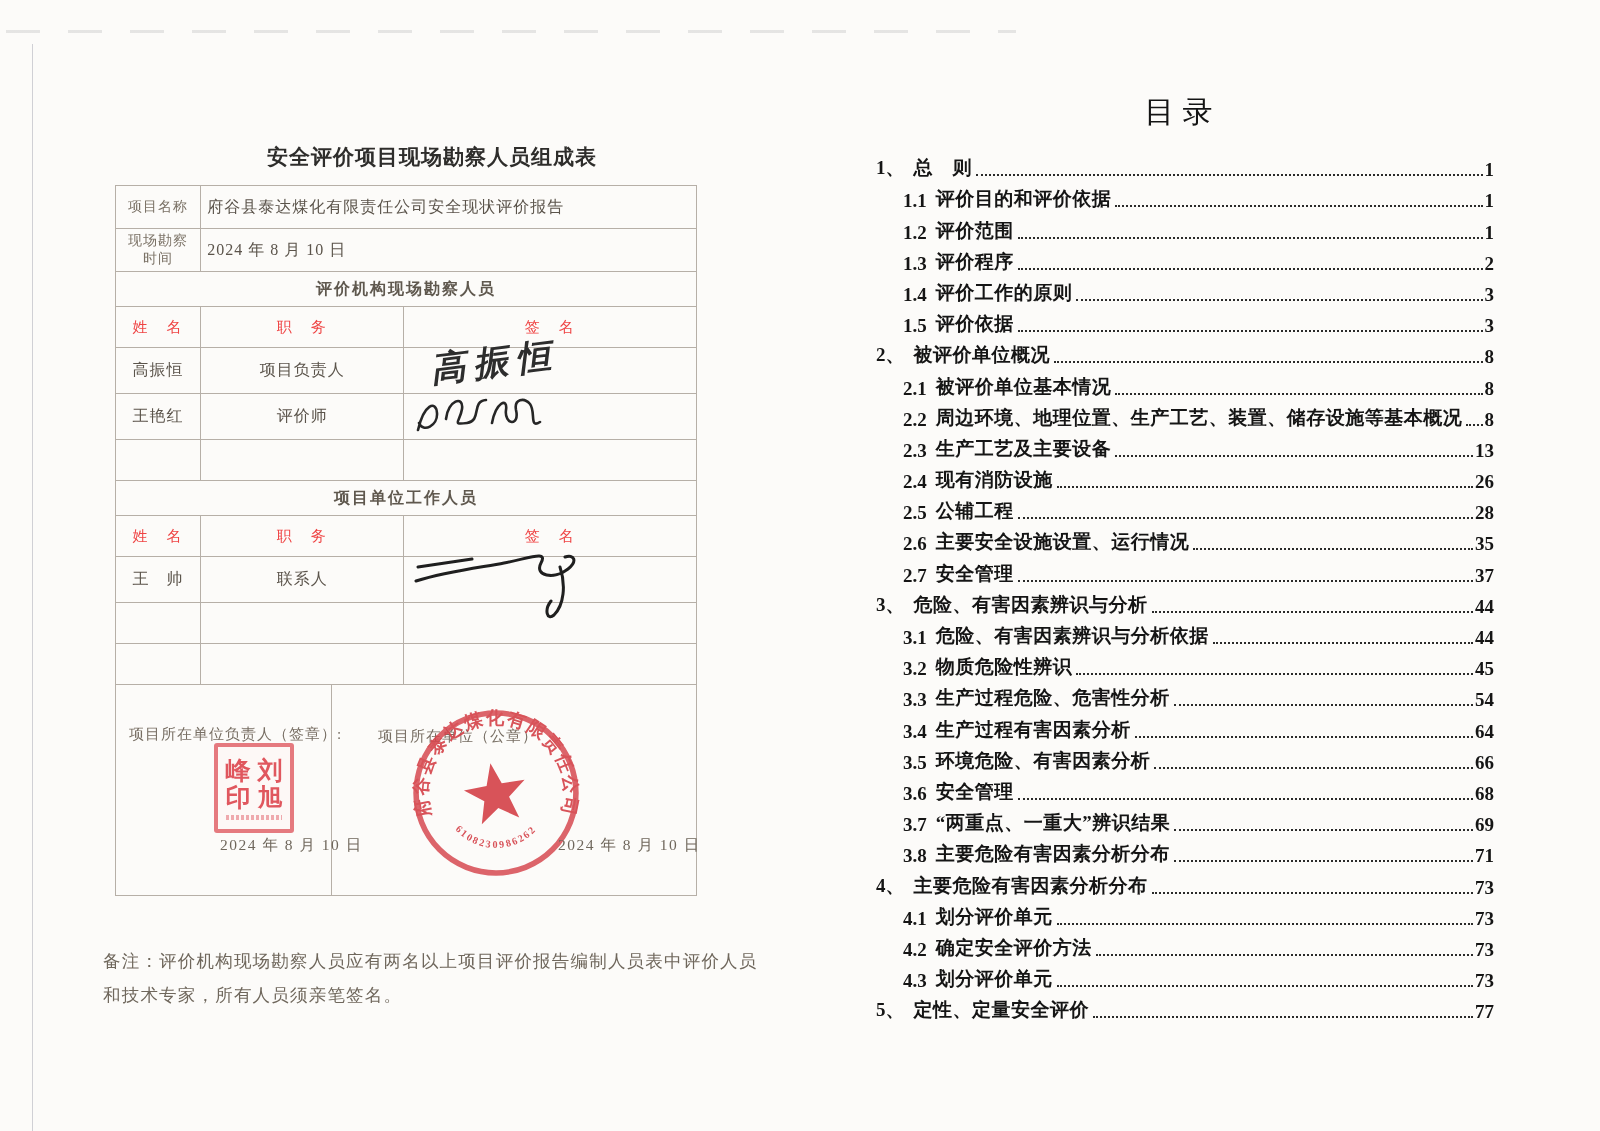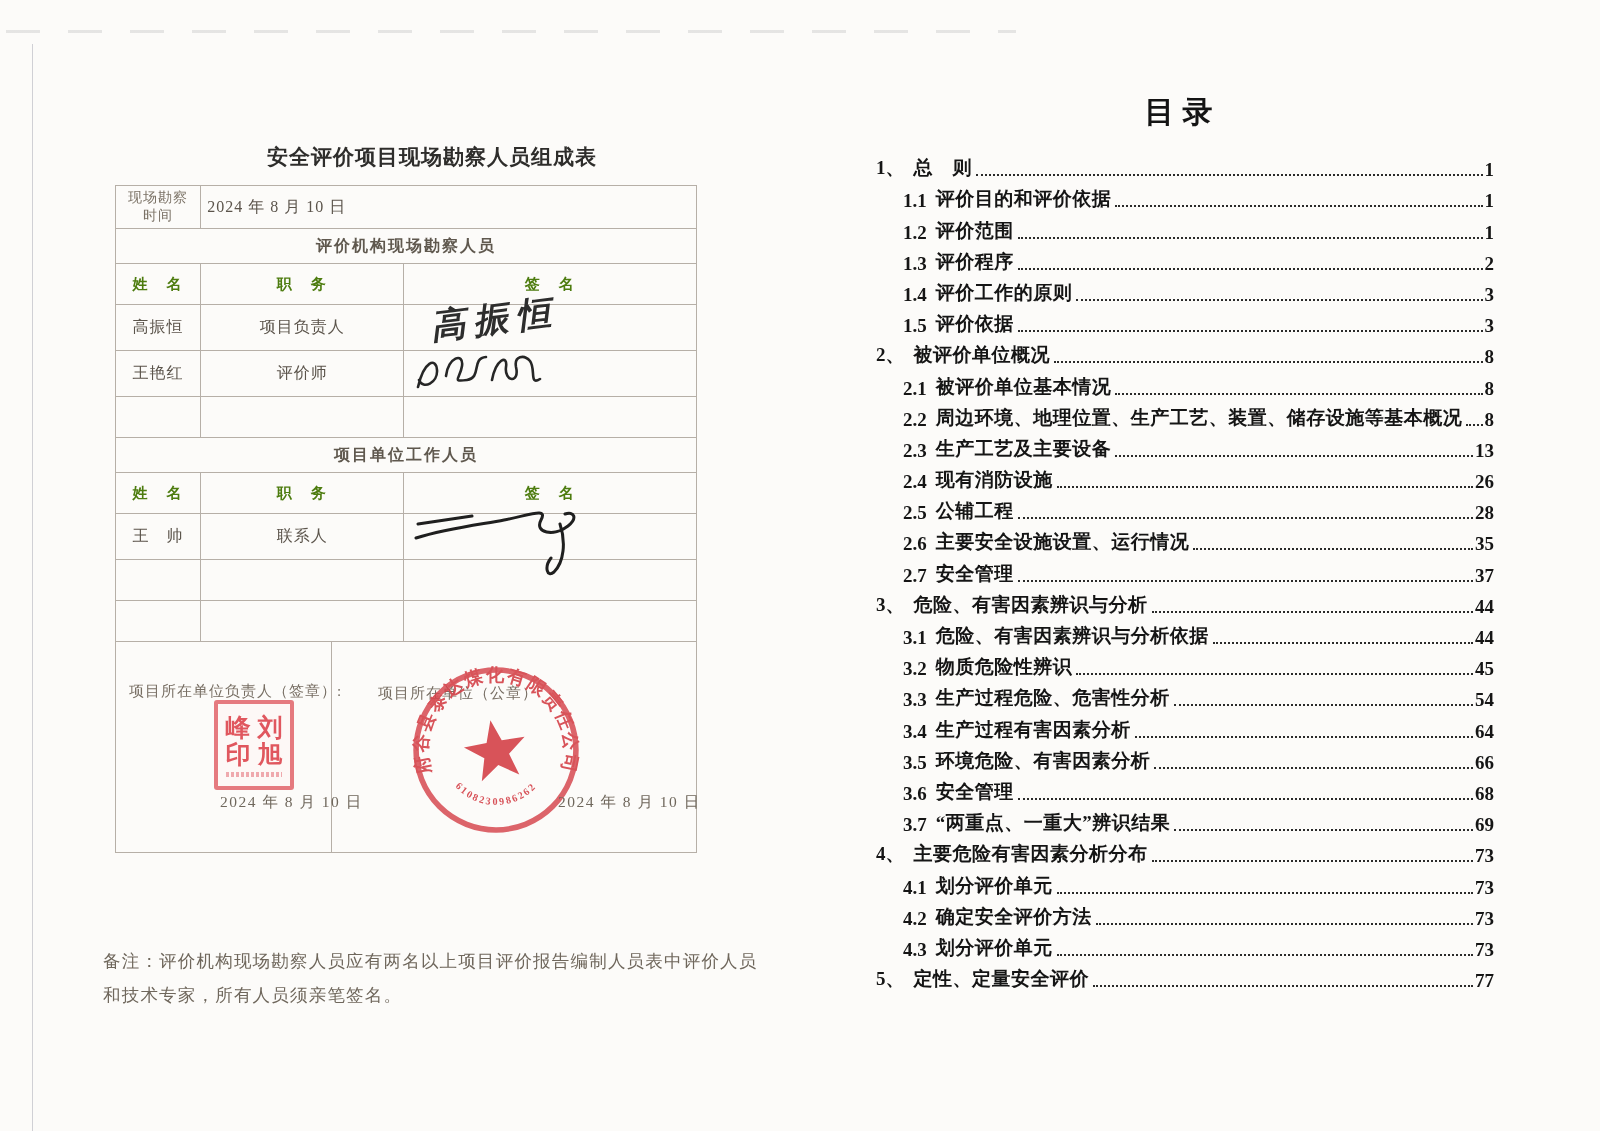--- a/index.html
+++ b/index.html
@@ -14,21 +14,21 @@
   .doc-title{position:absolute;left:115px;top:143px;width:482px;margin:0;text-align:right;
     font-size:21px;font-weight:700;color:#2e2d2b;letter-spacing:1px;}
   table.form{position:absolute;left:115px;top:185px;width:582px;border-collapse:collapse;table-layout:fixed;}
   table.form td{border:1px solid #b6afa7;padding:0 6px;overflow:visible;}
   tr.h-info td{height:42px;}
   td.lbl{font-size:14px;color:#7a7165;text-align:center;letter-spacing:1px;}
   td.val{font-size:16px;color:#5b544b;text-align:left;padding-left:18px;letter-spacing:1px;}
   tr.sec td{height:34px;}
   td.sech{text-align:center;font-size:16px;color:#5f584e;letter-spacing:2px;font-weight:600;}
   tr.colh td{height:40px;}
-  td.colhd{text-align:center;font-size:15px;color:#4d7c0f;letter-spacing:2px;font-weight:bold;}
+  td.colhd{text-align:center;font-size:15px;color:#ef4444;letter-spacing:2px;}
   tr.h-person td{height:45px;}
   tr.h-empty td{height:40px;}
   td.pname,td.ptitle{text-align:center;font-size:16px;color:#5b544b;letter-spacing:1px;}
   td.sig{position:relative;}
   .hand-sig{position:absolute;left:26px;top:-9px;font-size:35px;font-weight:700;font-style:italic;
     color:#2d2d2d;letter-spacing:8px;transform:rotate(-7deg);white-space:nowrap;}
   .sig-svg{position:absolute;left:6px;top:-6px;}
   .sig-wide{left:4px;top:-14px;}
 
   
@@ -48,21 +48,21 @@
   .stamp-right .stamp-date{left:226px;top:150px;}
   .round-seal{position:absolute;left:78px;top:22px;width:172px;height:172px;opacity:.92;}
   .seal-co{font-size:18px;font-weight:700;fill:#d5454c;letter-spacing:2px;}
   .seal-num{font-size:10px;font-weight:700;fill:#d5454c;letter-spacing:2px;}
   .seal-star{fill:#d5454c;}
   .note{position:absolute;left:103px;top:944px;width:655px;margin:0;font-size:17.5px;line-height:1.95;
     color:#6f675c;letter-spacing:1.2px;}
 
   
   .toc-title{position:absolute;left:870px;top:92px;width:625px;margin:0;text-align:center;
-    font-size:30px;font-weight:700;color:#141414;letter-spacing:8px;}
+    font-size:30px;font-weight:400;color:#141414;letter-spacing:8px;}
   .toc{position:absolute;left:872px;top:150px;width:622px;}
   .toc-row{display:flex;align-items:flex-end;height:31.2px;font-size:19px;color:#151515;font-weight:700;}
   .toc-row.lvl1{padding-left:4px;}
   .toc-row.lvl2{padding-left:31px;}
   .toc-num{font-family:"Liberation Serif","DejaVu Serif",serif;font-weight:700;margin-right:9px;white-space:nowrap;}
   .toc-label{white-space:nowrap;letter-spacing:.5px;}
   .toc-dots{flex:1 1 auto;border-bottom:2.4px dotted #2a2a2a;margin:0 2px 5px 4px;min-width:8px;}
   .toc-page{font-family:"Liberation Serif","DejaVu Serif",serif;font-weight:700;white-space:nowrap;}
 </style>
 </head>
@@ -74,20 +74,24 @@
 
   <h1 class="doc-title">安全评价项目现场勘察人员组成表</h1>
 
   <table class="form">
     <colgroup>
         <col style="width:85px">
         <col style="width:203px">
         <col style="width:292px">
       </colgroup>
     <tbody id="form-body">
+      <tr class="h-info">
+          <td class="lbl">项目名称</td>
+          <td class="val" colspan="2">府谷县泰达煤化有限责任公司安全现状评价报告</td>
+        </tr>
         <tr class="h-info">
           <td class="lbl">现场勘察时间</td>
           <td class="val" colspan="2">2024 年 8 月 10 日</td>
         </tr>
         <tr class="sec">
           <td class="sech" colspan="3">评价机构现场勘察人员</td>
         </tr>
         <tr class="colh">
           <td class="colhd">姓　名</td>
           <td class="colhd">职　务</td>
@@ -304,20 +308,26 @@
         <span class="toc-label">安全管理</span>
         <span class="toc-dots"></span>
         <span class="toc-page">68</span>
       </div>
       <div class="toc-row lvl2">
         <span class="toc-num">3.7</span>
         <span class="toc-label">“两重点、一重大”辨识结果</span>
         <span class="toc-dots"></span>
         <span class="toc-page">69</span>
       </div>
+      <div class="toc-row lvl2">
+        <span class="toc-num">3.8</span>
+        <span class="toc-label">主要危险有害因素分析分布</span>
+        <span class="toc-dots"></span>
+        <span class="toc-page">71</span>
+      </div>
       <div class="toc-row lvl1">
         <span class="toc-num">4、</span>
         <span class="toc-label">主要危险有害因素分析分布</span>
         <span class="toc-dots"></span>
         <span class="toc-page">73</span>
       </div>
       <div class="toc-row lvl2">
         <span class="toc-num">4.1</span>
         <span class="toc-label">划分评价单元</span>
         <span class="toc-dots"></span>

